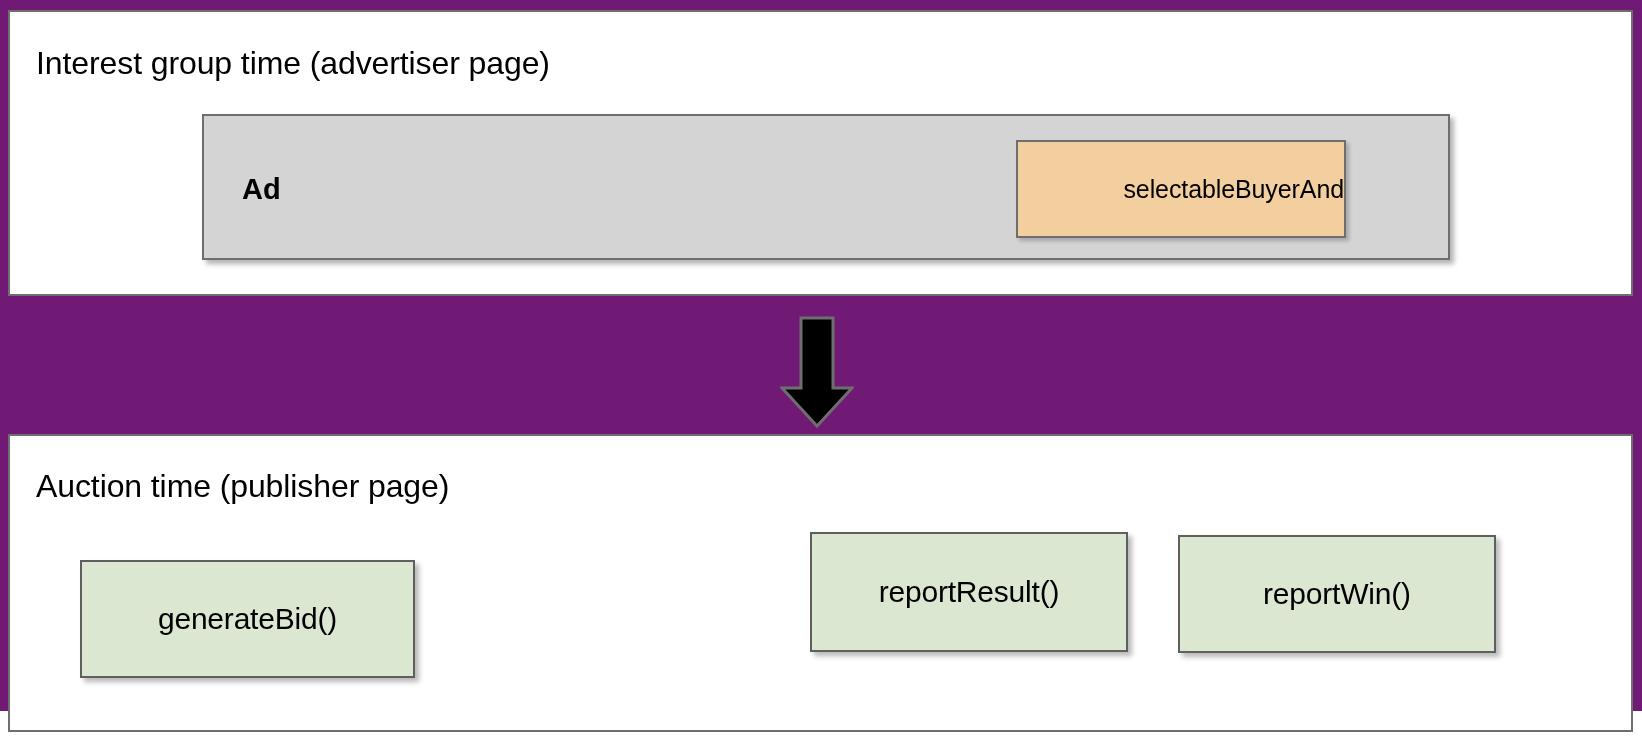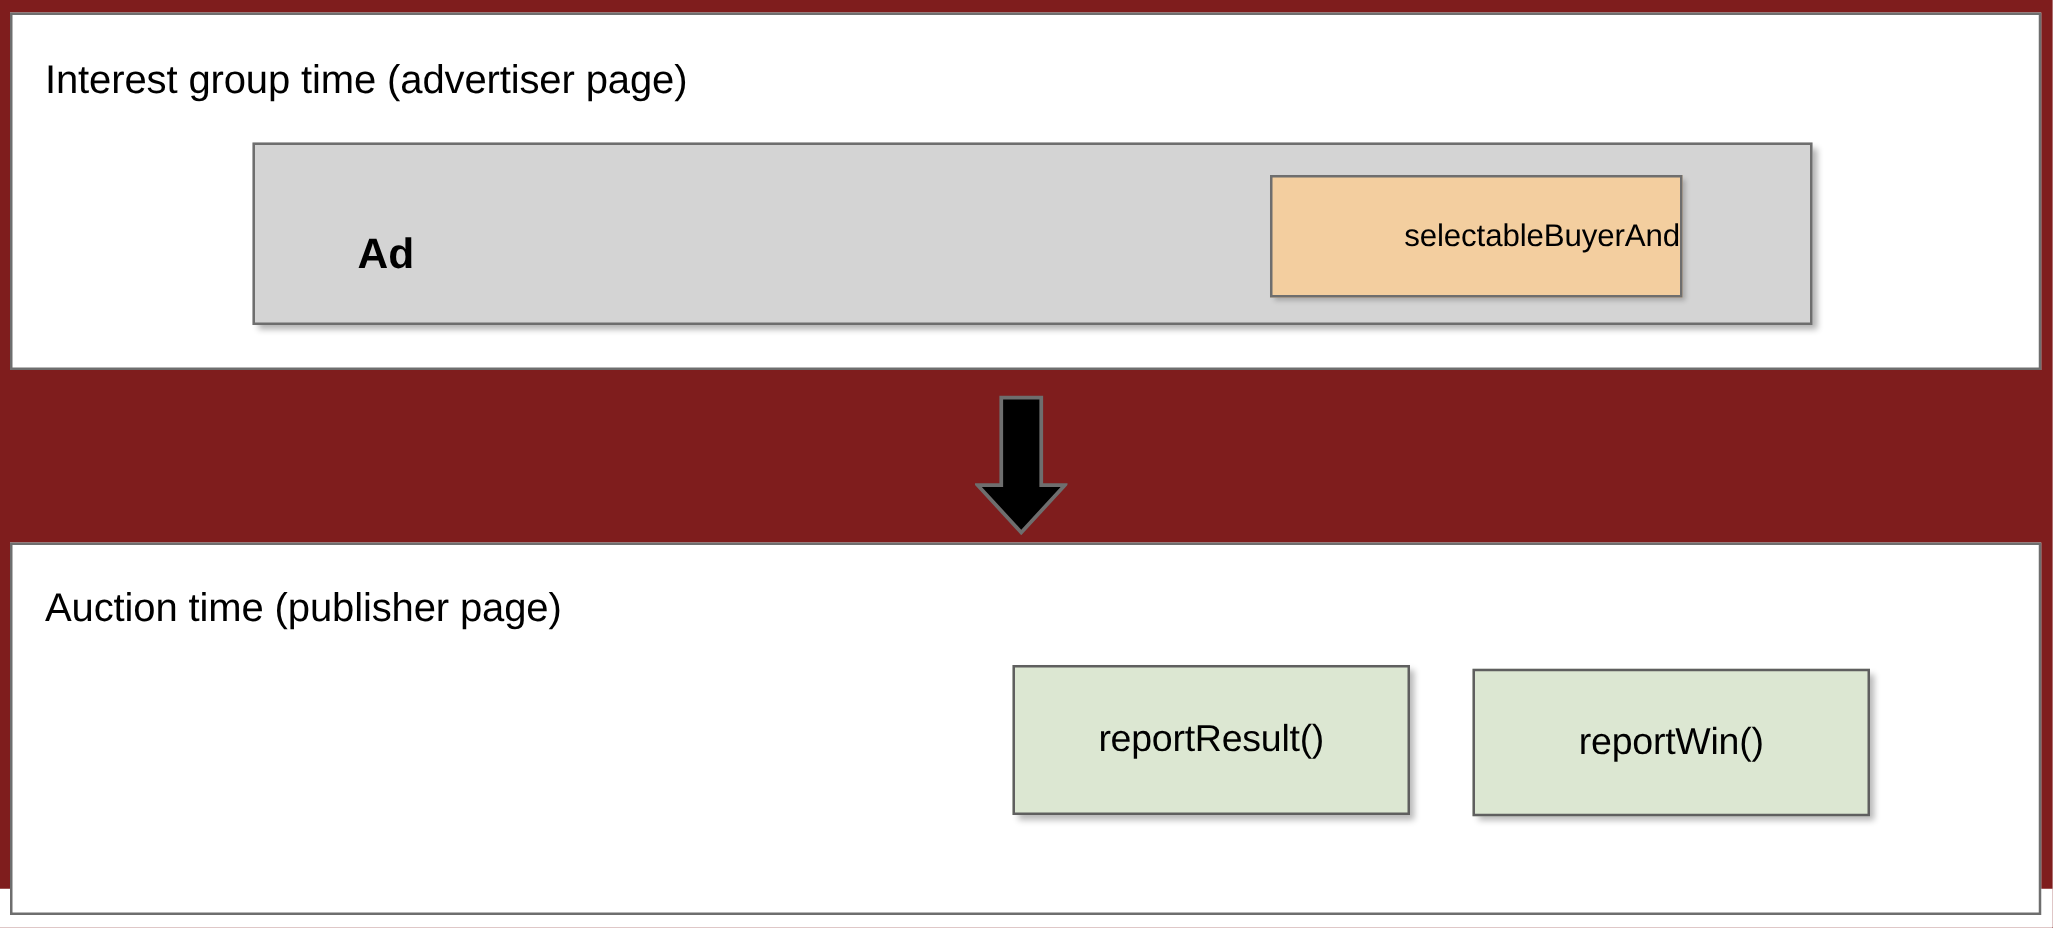--- a/index.html
+++ b/index.html
@@ -11,21 +11,21 @@
     width: 1642px;
     height: 742px;
     font-family: "Liberation Sans", sans-serif;
     color: #000000;
     overflow: hidden;
   }
   #canvas {
     position: relative;
     width: 1642px;
     height: 711px;
-    background: #7f1d1d;
+    background: #701a75;
   }
 
   
   .panel {
     position: absolute;
     background: #ffffff;
     border: 2px solid #6e6e6e;
     box-sizing: border-box;
   }
   #panel-advertiser {
@@ -61,26 +61,25 @@
     width: 1248px;
     height: 146px;
     background: #d4d4d4;
     border: 2px solid #6e6e6e;
     box-sizing: border-box;
     box-shadow: 4px 4px 5px rgba(0,0,0,0.30);
   }
   #ad-label {
     position: absolute;
     left: 38px;
-    top: 72px;
-    font-size: 34px;
+    top: 58px;
+    font-size: 29px;
     font-weight: bold;
     line-height: 30px;
     color: #000000;
-    margin-left: 44px;
   }
 
   .field-box {
     position: absolute;
     top: 24px;
     height: 98px;
     box-sizing: border-box;
     border: 2px solid #6e6e6e;
     display: flex;
     align-items: center;
@@ -151,20 +150,23 @@
   </div>
 
   <svg id="flow-arrow" viewBox="0 0 74 112">
     <polygon points="21,2 53,2 53,72 72,72 37,110 2,72 21,72" fill="#000000" stroke="#6e6e6e" stroke-width="3" stroke-linejoin="miter"></polygon>
   </svg>
 
   <div class="panel" id="panel-publisher">
     <div class="panel-title">Auction time (publisher page)</div>
   </div>
 
+  <div class="func-box" id="func-0">
+    <span>generateBid()</span>
+  </div>
   <div class="func-box" id="func-2">
     <span>reportResult()</span>
   </div>
   <div class="func-box" id="func-3">
     <span>reportWin()</span>
   </div>
 
 </div>
 
 </body></html>

